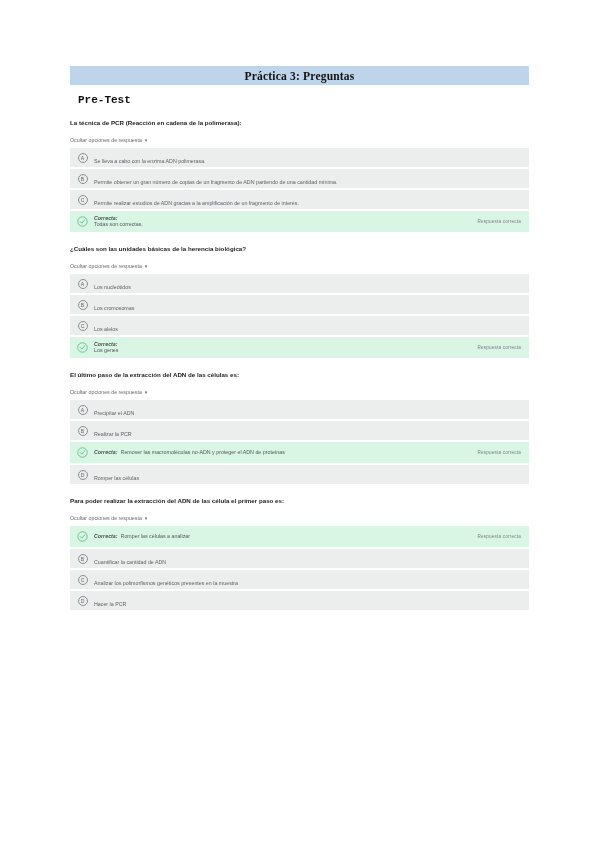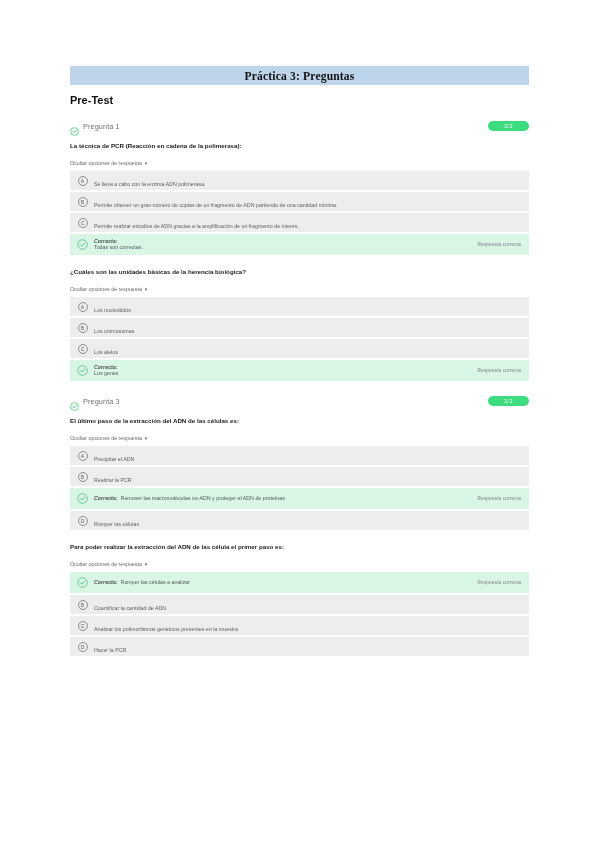--- a/index.html
+++ b/index.html
@@ -32,25 +32,25 @@
     justify-content: center;
   }
   .title-bar .title-text {
     font-family: "Liberation Serif", serif;
     font-weight: bold;
     font-size: 11.5px;
     color: #111;
     letter-spacing: .2px;
   }
   .section-title {
-    font-family: Liberation Sans, sans-serif;
+    font-family: Liberation Mono, monospace;
     font-weight: bold;
     font-size: 11px;
     color: #111;
-    margin: 9px 0 0 0;
+    margin: 9px 0 0 8px;
   }
   
   .question-block {
     margin-top: 13px;
   }
   .q-header {
     display: flex;
     align-items: center;
     justify-content: space-between;
     height: 14px;
@@ -180,32 +180,20 @@
 <div class="page">
 
   <div class="title-bar">
     <span class="title-text">Práctica 3: Preguntas</span>
   </div>
 
   <div class="section-title">Pre-Test</div>
 
   <div id="questions-container">
   <div class="question-block">
-    <div class="q-header">
-      <div class="q-header-left">
-        <span class="check-icon">
-          <svg viewBox="0 0 20 20" width="9" height="9">
-            <circle cx="10" cy="10" r="8.6" fill="none" stroke="#35c46e" stroke-width="1.6"></circle>
-            <path d="M6 10.2 L8.8 13 L14.2 6.8" fill="none" stroke="#35c46e" stroke-width="1.7" stroke-linecap="round" stroke-linejoin="round"></path>
-          </svg>
-        </span>
-        <span class="q-label">Pregunta 1</span>
-      </div>
-      <span class="score-badge">2/2</span>
-    </div>
 
     <div class="q-text">La técnica de PCR (Reacción en cadena de la polimerasa):</div>
 
     <div class="toggle-options">
       <span>Ocultar opciones de respuesta</span>
       <span class="caret">▾</span>
     </div>
 
     <div class="options">
   <div class="option-row">
@@ -298,32 +286,20 @@
     <span class="option-body">
               <div class="correct-tag">Correcta:</div>
               <div class="option-text">Los genes</div>
             </span>
   <span class="answer-note">Respuesta correcta</span>
           </div>
 </div>
   </div>
 
   <div class="question-block">
-    <div class="q-header">
-      <div class="q-header-left">
-        <span class="check-icon">
-          <svg viewBox="0 0 20 20" width="9" height="9">
-            <circle cx="10" cy="10" r="8.6" fill="none" stroke="#35c46e" stroke-width="1.6"></circle>
-            <path d="M6 10.2 L8.8 13 L14.2 6.8" fill="none" stroke="#35c46e" stroke-width="1.7" stroke-linecap="round" stroke-linejoin="round"></path>
-          </svg>
-        </span>
-        <span class="q-label">Pregunta 3</span>
-      </div>
-      <span class="score-badge">2/2</span>
-    </div>
 
     <div class="q-text">El último paso de la extracción del ADN de las células es:</div>
 
     <div class="toggle-options">
       <span>Ocultar opciones de respuesta</span>
       <span class="caret">▾</span>
     </div>
 
     <div class="options">
   <div class="option-row">

